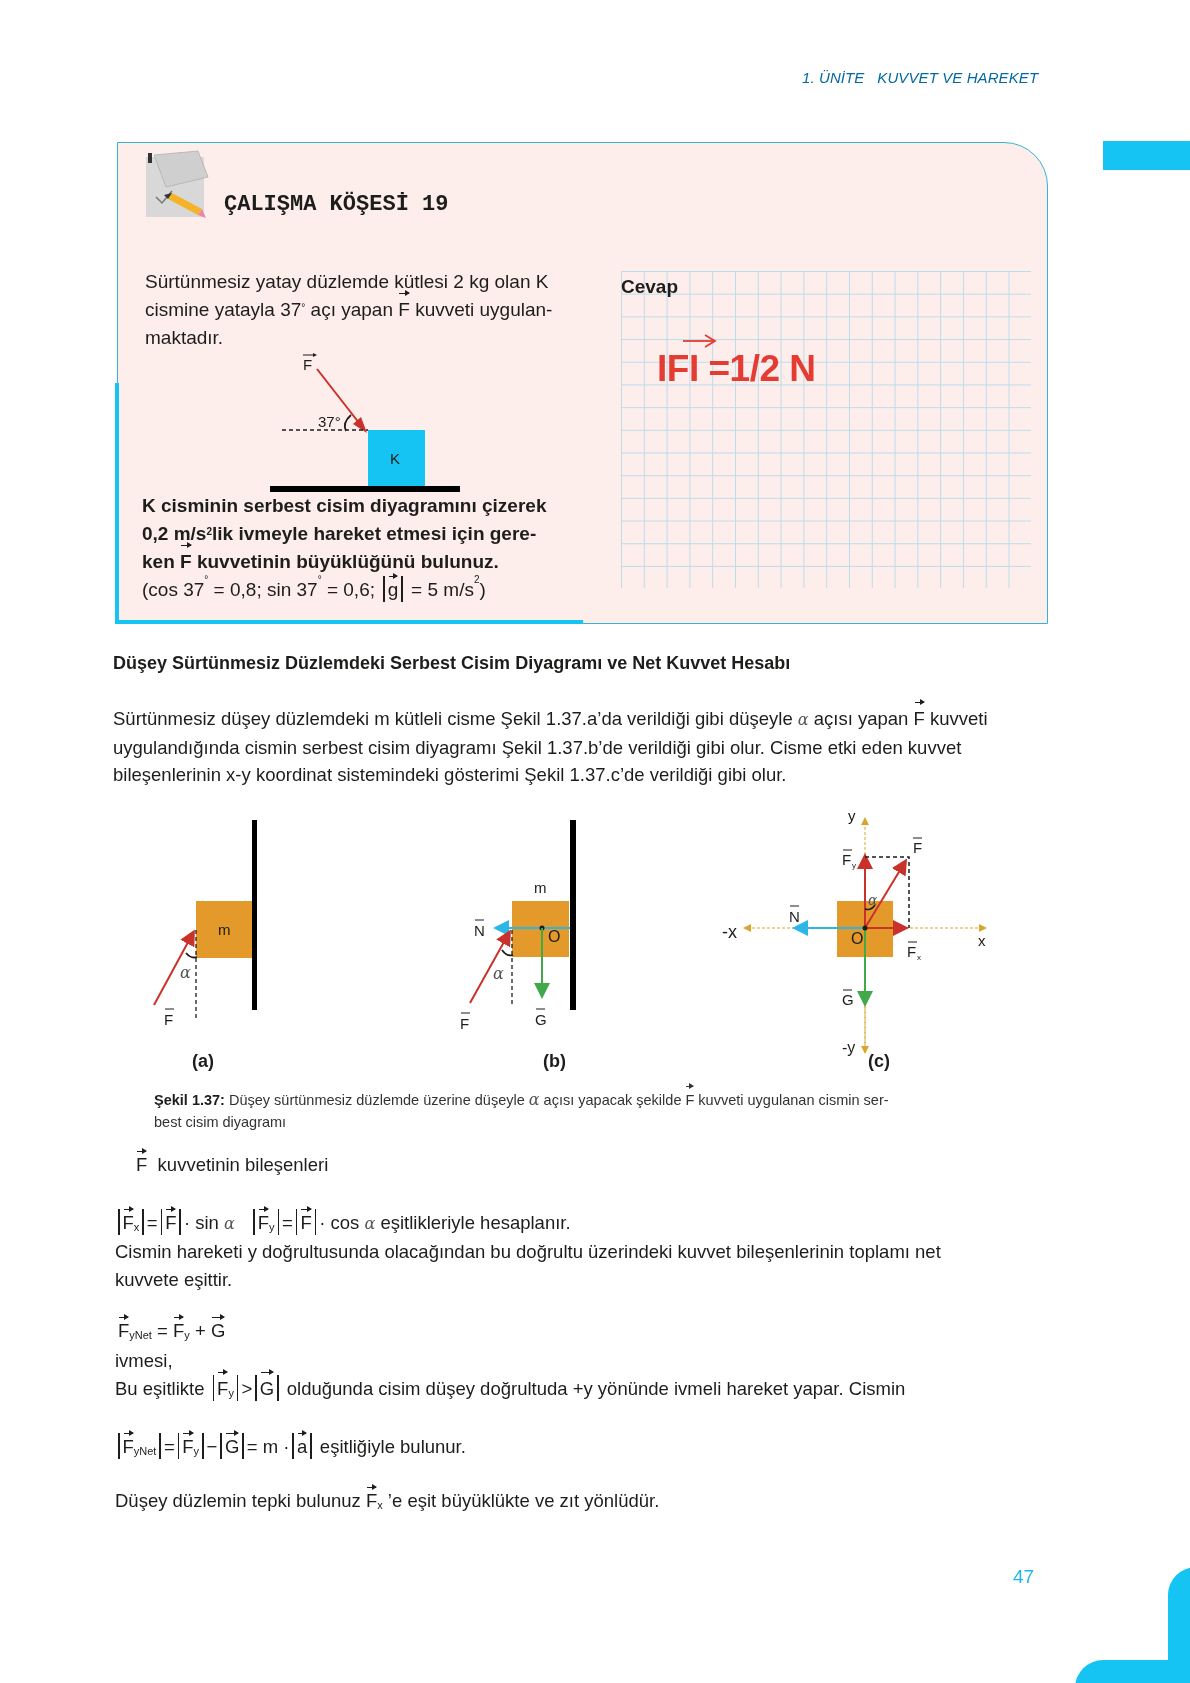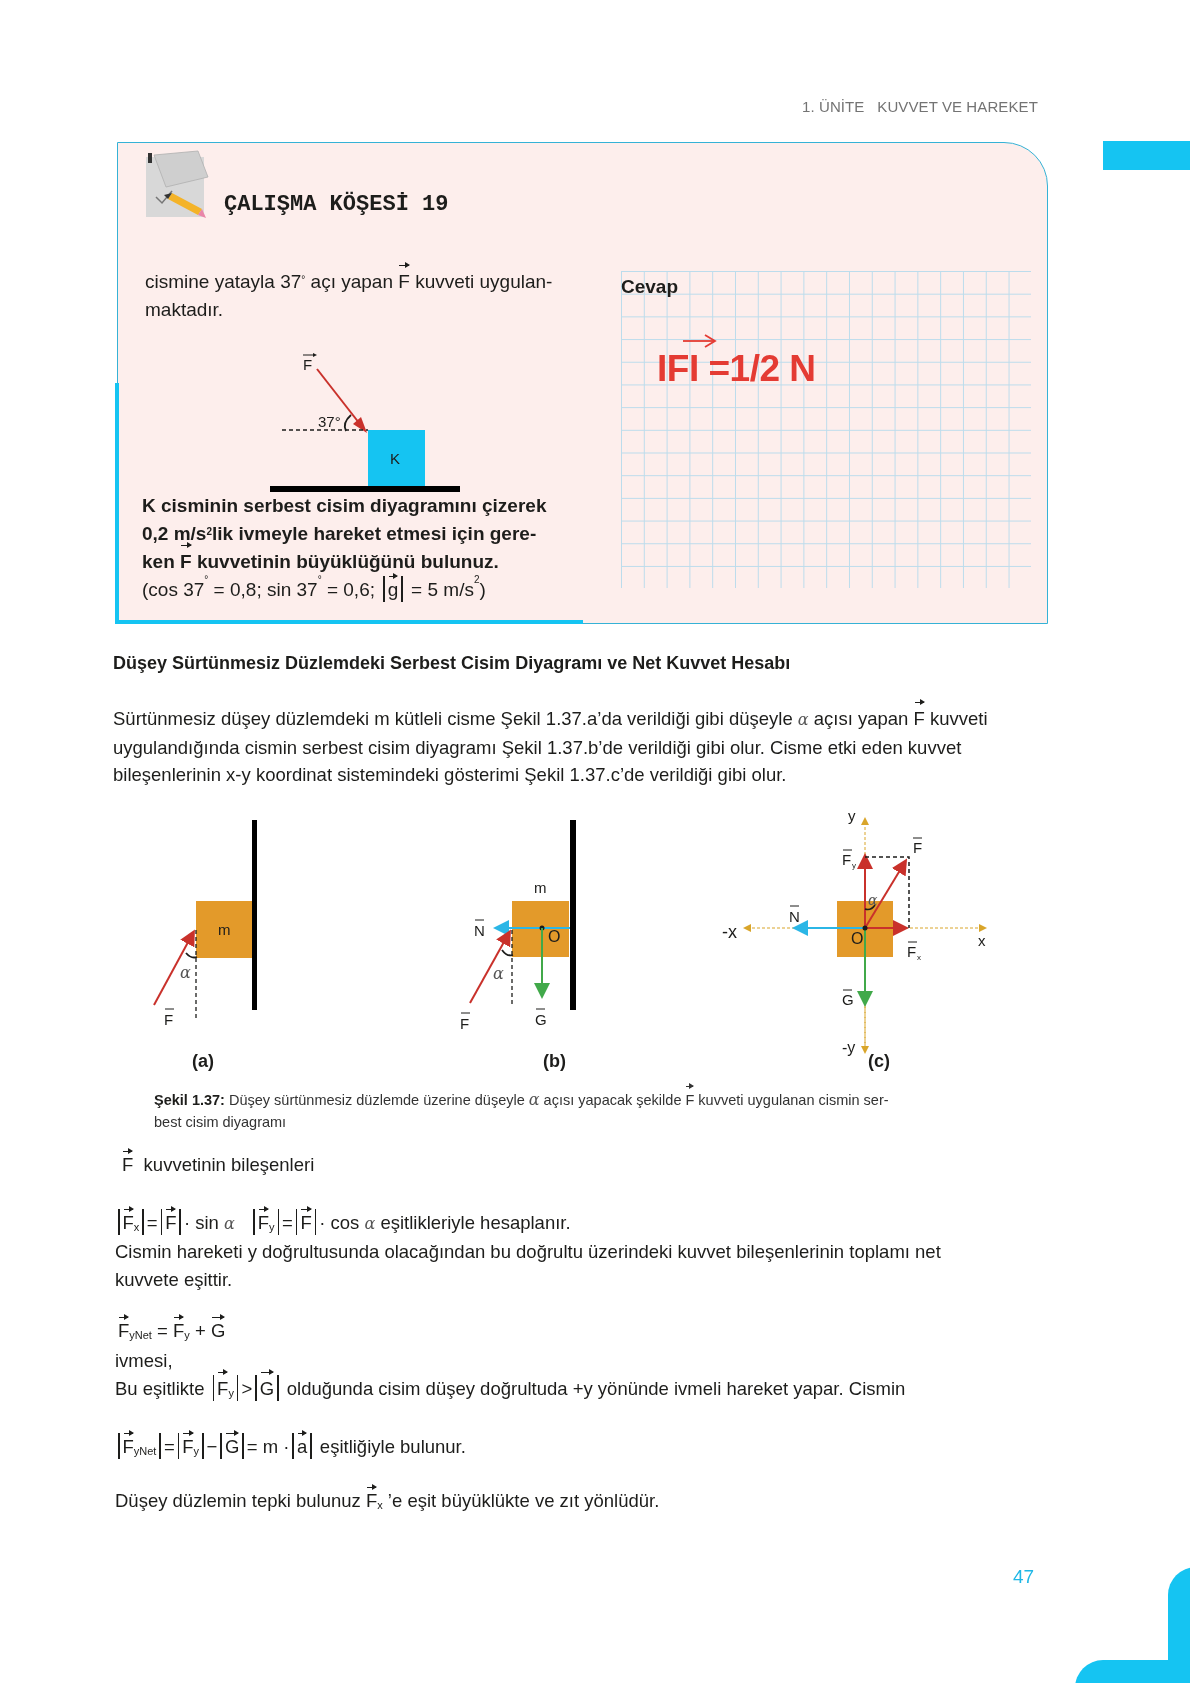--- a/index.html
+++ b/index.html
@@ -1,18 +1,18 @@
 <!DOCTYPE html>
 <html><head>
 <meta charset="utf-8">
 <style>
   html, body { margin:0; padding:0; }
   body { width:1190px; height:1683px; position:relative; background:#ffffff; font-family:"Liberation Sans", sans-serif; color:#1d1d1b; overflow:hidden; }
   .abs { position:absolute; }
-  .header-unit { left:802px; top:69px; font-size:15px; color:#737373; letter-spacing:0.1px; white-space:pre;margin-top:29px; }
+  .header-unit { left:802px; top:69px; font-size:15px; font-style:italic; color:#0369a1; letter-spacing:0.1px; white-space:pre; }
   .side-tab { left:1103px; top:141px; width:87px; height:29px; background:#15c4f2; }
 
   .card { left:117px; top:142px; width:931px; height:482px; background:#fdeeec; border:1px solid #35b2d6; border-top-right-radius:44px; box-sizing:border-box; }
   .card-leftbar { left:115px; top:383px; width:4px; height:241px; background:#15c4f2; }
   .card-bottombar { left:115px; top:620px; width:468px; height:4px; background:#15c4f2; }
 
   .icon-box { left:146px; top:147px; width:64px; height:72px; }
   .card-title { left:224px; top:192px; font-size:22px; font-weight:bold; color:#1d1d1b;font-family:Liberation Mono, monospace; }
 
   .q-text { left:145px; top:268px; width:450px; font-size:19px; line-height:28px; color:#1d1d1b; }
@@ -67,20 +67,21 @@
     <rect x="2" y="6" width="4" height="10" fill="#333"></rect>
     <path d="M10 50 L16 56 L26 44" fill="none" stroke="#777" stroke-width="1.5"></path>
     <path d="M22 52 L52 68 L56 62 L26 46 Z" fill="#f4b328"></path>
     <path d="M52 68 L60 71 L56 62 Z" fill="#e985a8"></path>
     <path d="M22 52 L18 48 L26 46 Z" fill="#333"></path>
   </svg>
 </div>
 <div class="abs card-title">ÇALIŞMA KÖŞESİ 19</div>
 
 <div class="abs q-text">
+  <div>Sürtünmesiz yatay düzlemde kütlesi 2 kg olan K</div>
   <div><span>cismine yatayla 37</span><sup class="deg">°</sup><span> açı yapan </span><span class="vec">F</span><span> kuvveti uygulan-</span></div>
   <div>maktadır.</div>
 </div>
 
 <svg class="abs" style="left:250px;top:345px;" width="230" height="150">
   <text x="53" y="25" font-family="Liberation Sans, sans-serif" font-size="15" fill="#1d1d1b">F</text>
   <line x1="53" y1="10" x2="63" y2="10" stroke="#1d1d1b" stroke-width="1"></line>
   <polygon points="63,8 67,10 63,12" fill="#1d1d1b"></polygon>
   <line x1="67" y1="24" x2="113" y2="83" stroke="#c9312b" stroke-width="2"></line>
   <polygon points="117,88 103,79 111,72" fill="#c9312b"></polygon>
@@ -193,21 +194,21 @@
       <line x1="660" y1="101" x2="669" y2="101" stroke="#1d1d1b"></line>
       <text x="712" y="200" font-size="15">G</text>
       <line x1="713" y1="185" x2="722" y2="185" stroke="#1d1d1b"></line>
       <text x="738" y="262" font-size="18" font-weight="bold">(c)</text>
     </g>
   </g>
 </svg>
 
 <div class="abs caption"><b>Şekil 1.37:</b><span> Düşey sürtünmesiz düzlemde üzerine düşeyle </span><span class="alpha">α</span><span> açısı yapacak şekilde </span><span class="vec">F</span><span> kuvveti uygulanan cismin ser-</span><br><span>best cisim diyagramı</span></div>
 
-<div class="abs body-line" style="left:122px;top:1154px;"><span class="vec">F</span> &nbsp;<span>kuvvetinin bileşenleri</span></div>
+<div class="abs body-line" style="left:136px;top:1154px;"><span class="vec">F</span> &nbsp;<span>kuvvetinin bileşenleri</span></div>
 
 <div class="abs body-line" style="left:115px;top:1209px;"><span class="absbar"></span><span class="vec">F</span><span class="sub">x</span><span class="absbar"></span>=<span class="absbar"></span><span class="vec">F</span><span class="absbar"></span><span>· sin</span> <span class="alpha">α</span> &nbsp;&nbsp;<span class="absbar"></span><span class="vec">F</span><span class="sub">y</span><span class="absbar"></span>=<span class="absbar"></span><span class="vec">F</span><span class="absbar"></span><span>· cos</span> <span class="alpha">α</span><span> eşitlikleriyle hesaplanır.</span></div>
 
 <div class="abs body-line" style="left:115px;top:1238px;line-height:28px;">
     <div>Cismin hareketi y doğrultusunda olacağından bu doğrultu üzerindeki kuvvet bileşenlerinin toplamı net</div>
     <div>kuvvete eşittir.</div>
   </div>
 
 <div class="abs body-line" style="left:118px;top:1320px;"><span class="vec">F</span><span class="sub">yNet</span><span> = </span><span class="vec">F</span><span class="sub">y</span><span> + </span><span class="vec">G</span></div>
 

